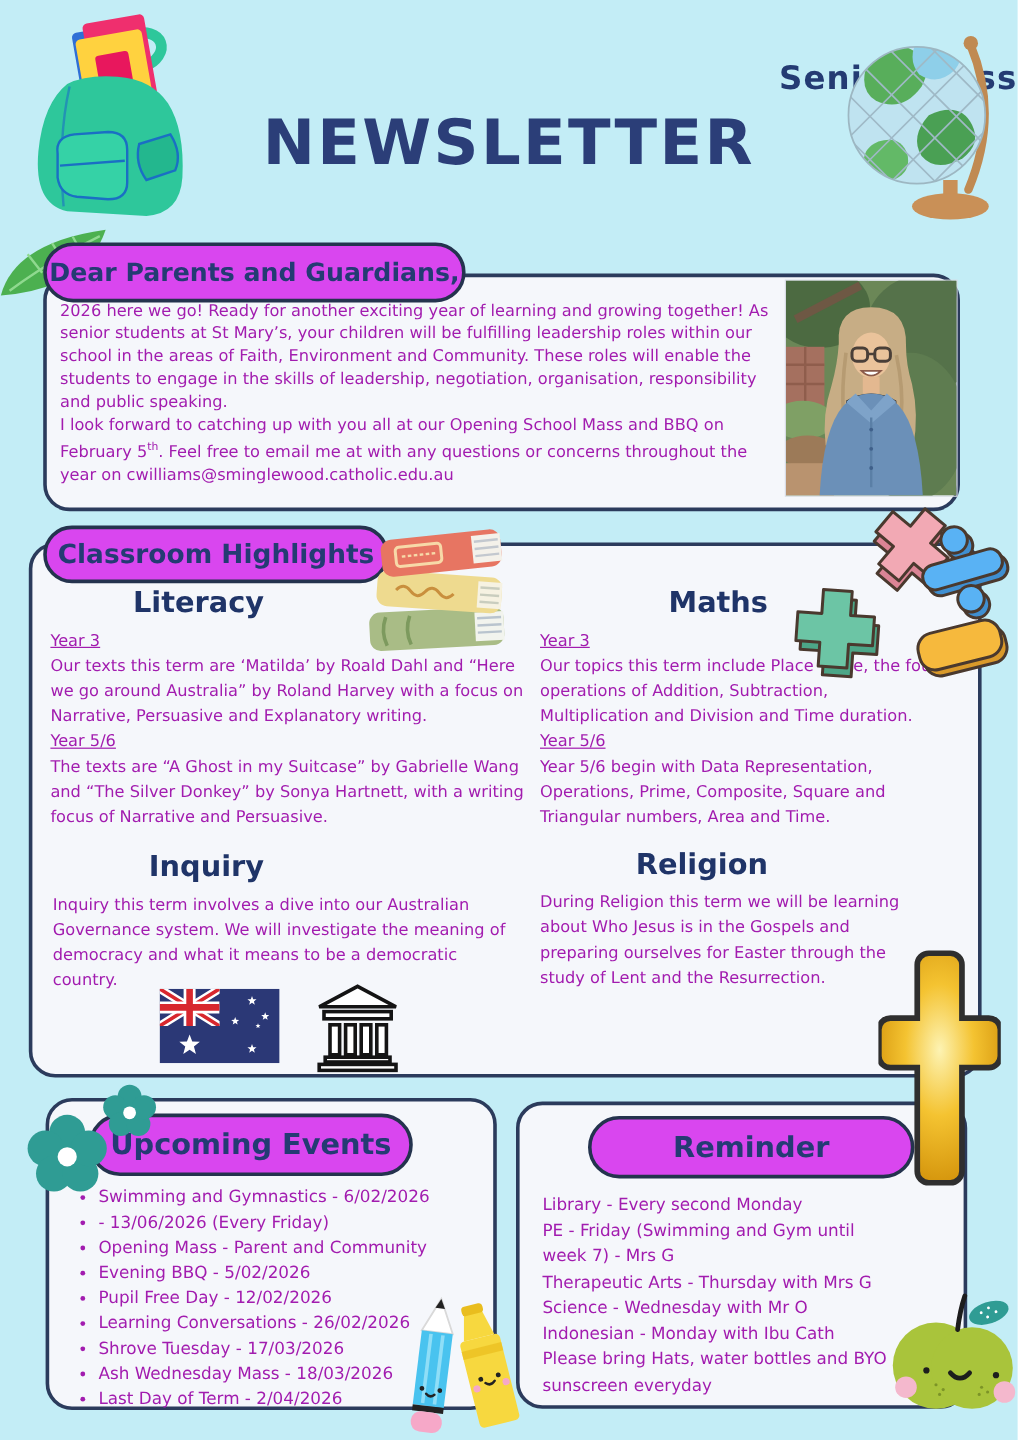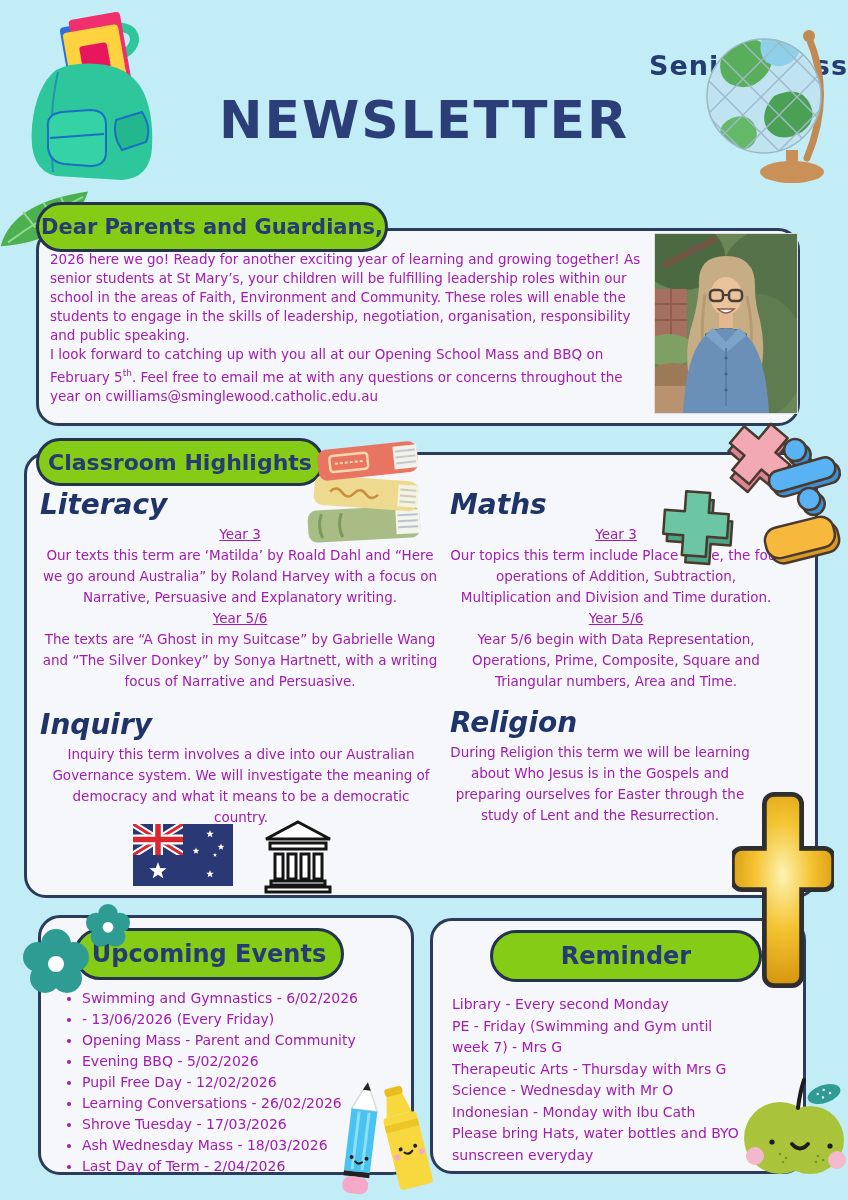--- a/index.html
+++ b/index.html
@@ -1,28 +1,28 @@
 <!DOCTYPE html>
 <html><head>
 <meta charset="utf-8">
 <style>
   html,body{margin:0;padding:0;}
   .page{position:relative;width:848px;height:1200px;background:#C3EDF6;overflow:hidden;
         font-family:"DejaVu Sans","Liberation Sans",sans-serif;}
   .card{position:absolute;background:#F5F7FB;border:3px solid #2B3B5C;border-radius:22px;box-sizing:border-box;z-index:1;}
-  .pill{position:absolute;background:#84cc16;border:3px solid #24334E;border-radius:26px;box-sizing:border-box;
+  .pill{position:absolute;background:#d946ef;border:3px solid #24334E;border-radius:26px;box-sizing:border-box;
         display:flex;align-items:center;justify-content:center;color:#243B73;font-weight:bold;z-index:4;}
   .kicker{position:absolute;top:50px;left:0;right:0;text-align:right;font-size:27px;font-weight:bold;
           color:#243B73;letter-spacing:1px;z-index:2;}
   .title{position:absolute;top:90px;left:0;right:0;text-align:center;font-size:52px;font-weight:bold;
          color:#2B3E78;letter-spacing:2px;z-index:2;}
   .body-text{color:#a21caf;}
   .dear-text{position:absolute;left:50px;top:250px;width:600px;font-size:13.5px;line-height:19px;z-index:3;}
-  .sec-title{position:absolute;font-size:28px;font-weight:bold;color:#1F3468;text-align:left;z-index:3;font-style:italic;}
-  .col-text{position:absolute;font-size:13.5px;line-height:21px;z-index:3;text-align:center;}
+  .sec-title{position:absolute;font-size:24px;font-weight:bold;color:#1F3468;text-align:right;z-index:3;}
+  .col-text{position:absolute;font-size:13.5px;line-height:21px;z-index:3;}
   .year{text-decoration:underline;}
   .ev-list{position:absolute;left:58px;top:984px;width:340px;margin:4px;padding:0 0 0 20px;
            font-size:14px;line-height:21px;z-index:3;}
   .ev-list li{margin:0;padding:0;}
   .rem-text{position:absolute;left:452px;top:994px;width:292px;font-size:14px;line-height:21.5px;z-index:3;}
   .photo{position:absolute;left:654px;top:233px;width:142px;height:179px;z-index:3;border:1px solid #d8dce4;}
   .deco{position:absolute;}
   sup{font-size:9px;}
 </style>
 </head>

